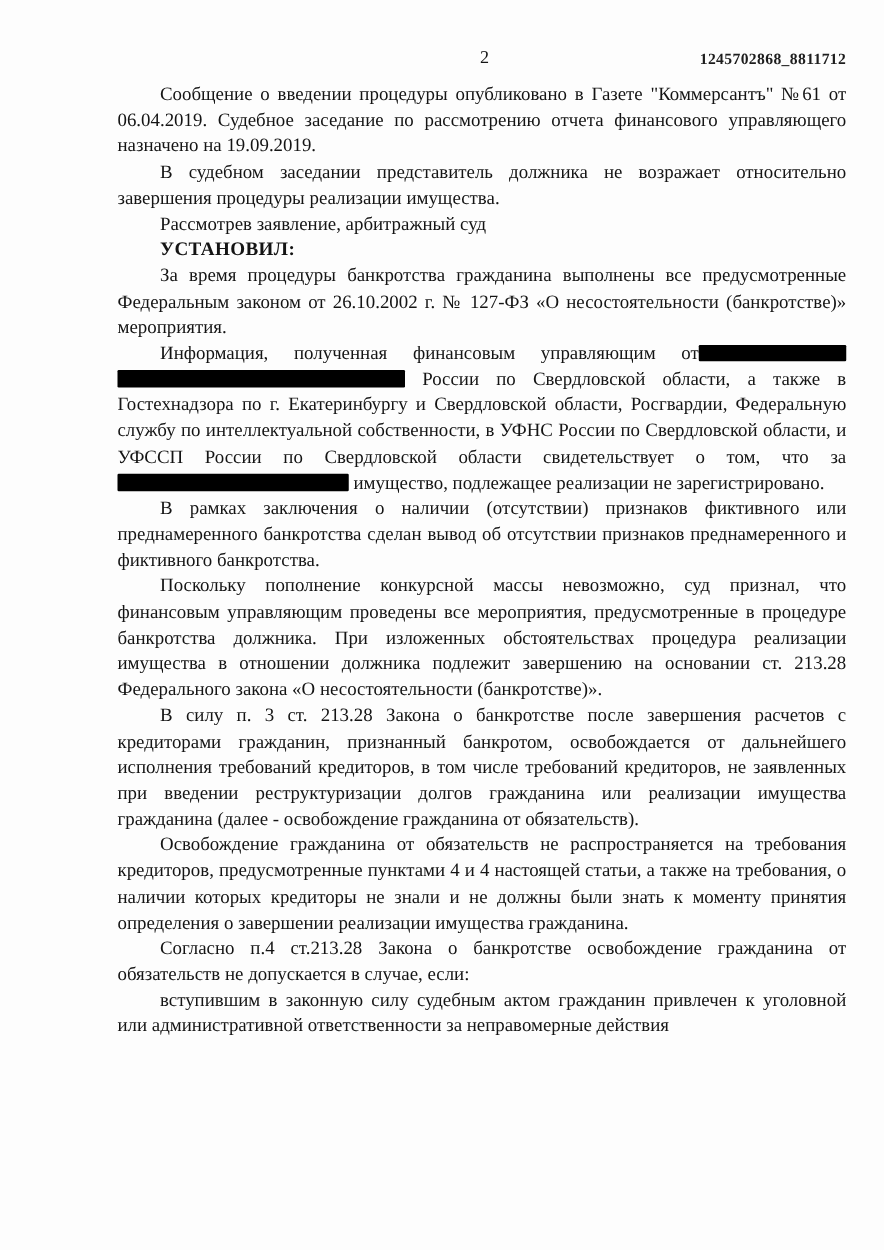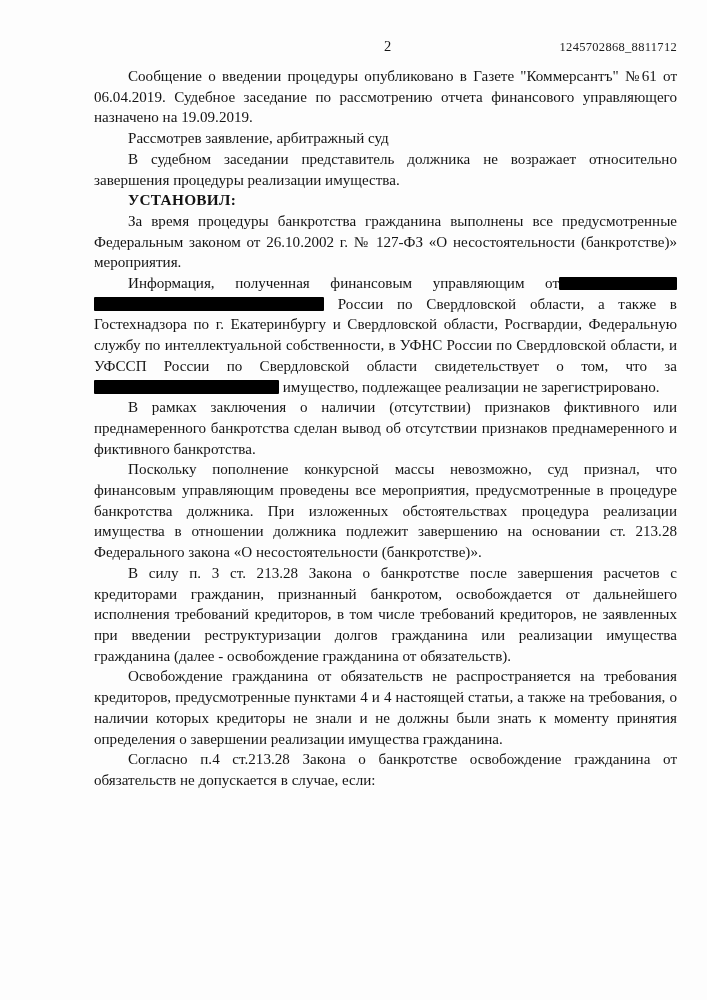--- a/index.html
+++ b/index.html
@@ -35,20 +35,21 @@
     font-size: 14.5px;
     letter-spacing: 0.2px;
   }
   .doc-code {
     position: absolute;
     right: 0px;
     top: 2px;
     font-size: 12.5px;
     letter-spacing: 0.3px;
     color: #1d1d1d;
+    font-weight: bold;
   }
   .body-text {
     width: 583px;
     font-size: 15.1px;
     line-height: 20.7px;
     text-align: justify;
     text-justify: inter-word;
     hyphens: none;
   }
   p.para {
@@ -84,36 +85,37 @@
   <div class="header-row">
     <div class="page-number">2</div>
     <div class="doc-code">1245702868_8811712</div>
   </div>
 
   <div class="body-text">
 
     <p class="para">Сообщение о введении процедуры опубликовано в Газете "Коммерсантъ" №61 от 06.04.2019. Судебное заседание по рассмотрению отчета финансового управляющего назначено на 19.09.2019.</p>
 
 
+    <p class="para">В судебном заседании представитель должника не возражает относительно завершения процедуры реализации имущества.</p>
+
     <p class="para">Рассмотрев заявление, арбитражный суд</p>
-
-    <p class="para">В судебном заседании представитель должника не возражает относительно завершения процедуры реализации имущества.</p>
 
     <p class="para center-head"><span>УСТАНОВИЛ</span><span class="colon">:</span></p>
 
     <p class="para">За время процедуры банкротства гражданина выполнены все предусмотренные Федеральным законом от 26.10.2002 г. № 127-ФЗ «О несостоятельности (банкротстве)» мероприятия.</p>
 
     <p class="para"><span>Информация, полученная финансовым управляющим от</span><span class="redact r1"></span><span class="redact r2"></span> <span>России по Свердловской области, а также в Гостехнадзора по г. Екатеринбургу и Свердловской области, Росгвардии, Федеральную службу по интеллектуальной собственности, в УФНС России по Свердловской области, и УФССП России по Свердловской области свидетельствует о том, что за</span> <span class="redact r3"></span> <span>имущество, подлежащее реализации не зарегистрировано.</span></p>
 
 
     <p class="para">В рамках заключения о наличии (отсутствии) признаков фиктивного или преднамеренного банкротства сделан вывод об отсутствии признаков преднамеренного и фиктивного банкротства.</p>
 
     <p class="para">Поскольку пополнение конкурсной массы невозможно, суд признал, что финансовым управляющим проведены все мероприятия, предусмотренные в процедуре банкротства должника. При изложенных обстоятельствах процедура реализации имущества в отношении должника   подлежит завершению на основании ст. 213.28 Федерального закона «О несостоятельности (банкротстве)».</p>
 
     <p class="para">В силу п. 3 ст. 213.28  Закона о банкротстве после завершения расчетов с кредиторами гражданин, признанный банкротом, освобождается от дальнейшего исполнения требований кредиторов, в том числе требований кредиторов, не заявленных при введении реструктуризации долгов гражданина или реализации имущества гражданина (далее - освобождение гражданина от обязательств).</p>
 
     <p class="para">Освобождение гражданина от обязательств не распространяется на требования кредиторов, предусмотренные пунктами 4 и 4 настоящей статьи, а также на требования, о наличии которых кредиторы не знали и не должны были знать к моменту принятия определения о завершении реализации имущества гражданина.</p>
 
     <p class="para">Согласно п.4 ст.213.28 Закона о банкротстве освобождение гражданина от обязательств не допускается в случае, если:</p>
 
+    <p class="para">вступившим в законную силу судебным актом гражданин привлечен к уголовной или административной ответственности за неправомерные действия</p>
 
   </div>
 </div>
 
 </body></html>

